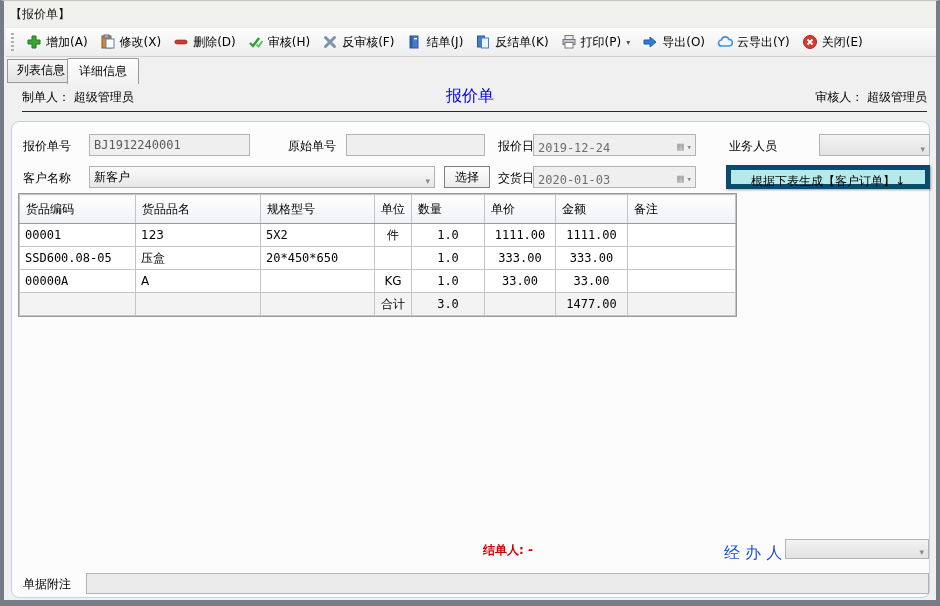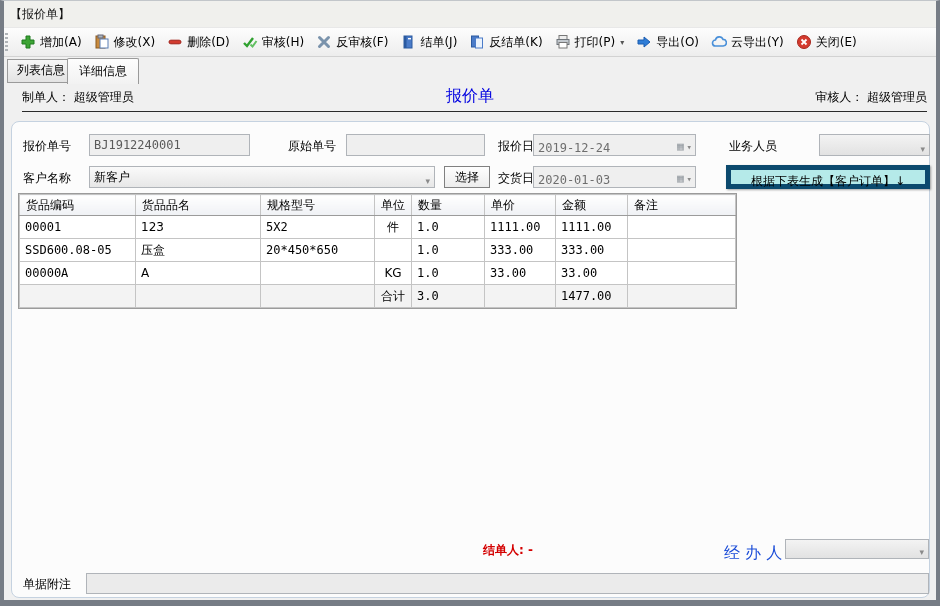--- a/index.html
+++ b/index.html
@@ -2,21 +2,21 @@
 <html><head>
 <meta charset="utf-8">
 <style>
   * { margin:0; padding:0; box-sizing:border-box; }
   body { background:#D4D0C8; font-family:"DejaVu Sans", sans-serif; }
   .window { position:relative; width:940px; height:606px; background:#F0F0F0; overflow:hidden; }
   .frame { position:absolute; inset:0; border:4px solid #767C85; border-top:1px solid #C2C6CA; border-bottom:6px solid #767C85; pointer-events:none; z-index:50; }
 
   .titlebar { position:absolute; left:4px; top:1px; right:4px; height:26px; line-height:26px; padding-left:6px; font-size:12px; color:#111; background:#F0F0ED; }
 
-  .toolbar { position:absolute; left:0; top:27px; right:4px; height:30px; display:flex; align-items:center; background:linear-gradient(#FDFDFD,#EDEDED); border-top:1px solid #E8E8E8; border-bottom:1px solid #D2D2D2; padding-left:3px; }
+  .toolbar { position:absolute; left:6px; top:27px; right:4px; height:30px; display:flex; align-items:center; background:linear-gradient(#FDFDFD,#EDEDED); border-top:1px solid #E8E8E8; border-bottom:1px solid #D2D2D2; padding-left:3px; }
   .grip { width:3px; height:18px; margin:0 6px 0 2px; background:repeating-linear-gradient(180deg,#AEB2B6 0 2px, transparent 2px 4px); }
   .tb-btn { display:flex; align-items:center; gap:4px; padding:3px 6px; font-size:12px; color:#000; border-radius:2px; cursor:default; }
   .tb-btn svg { display:block; }
   .dd-arrow { font-size:8px; color:#555; margin-left:1px; }
 
   .tabstrip { position:absolute; left:4px; top:58px; right:4px; height:26px; }
   .tab { position:absolute; bottom:1px; font-size:12px; padding:2px 9px 3px; background:linear-gradient(#F6F6F6,#E3E3E3); border:1px solid #9A9A9A; color:#000; }
   .tab.active { bottom:0; padding:4px 11px; background:linear-gradient(#FDFDFD,#F2F2F2); border-bottom:none; border-radius:2px 2px 0 0; z-index:2; }
   .tab.inactive { left:3px; }
   .tab.active { left:63px; }
@@ -36,25 +36,25 @@
   .datefield { position:absolute; height:22px; border:1px solid #B0B4B9; background:#EFEFEF; font-size:12px; line-height:20px; padding:3px 4px; color:#6E6E6E; font-family:"DejaVu Sans Mono", monospace; }
   .datefield .icons { position:absolute; right:3px; top:2px; display:flex; align-items:center; gap:3px; color:#9AA0A6; }
   .datefield .cal { font-size:11px; line-height:16px; }
   .datefield .arr { font-size:9px; color:#8A8A8A; }
 
   .btn-select { position:absolute; height:22px; font-size:12px; background:linear-gradient(#FEFEFE,#ECECEC); border:1px solid #808080; text-align:center; line-height:20px; color:#000; }
   .btn-generate { position:absolute; height:24px; font-size:12px; background:#B5EAE9; border:5px solid #0c4a6e; box-shadow:1px 1px 2px rgba(0,0,0,0.35); text-align:center; line-height:22px; color:#000; }
 
   .gridwrap { position:absolute; left:6px; top:71px; border:1px solid #9B9B9B; background:#fff; }
   table.grid { border-collapse:collapse; table-layout:fixed; font-size:12px; }
-  table.grid th { font-weight:normal; text-align:left; height:21px; padding:1px 6px; background:linear-gradient(#FFFFFF,#EFF1F5); border:1px solid #C4C4C4; border-bottom:1px solid #9B9B9B; color:#000; }
+  table.grid th { font-weight:normal; text-align:left; height:29px; padding:1px 6px; background:linear-gradient(#FFFFFF,#EFF1F5); border:1px solid #C4C4C4; border-bottom:1px solid #9B9B9B; color:#000; }
   table.grid td { height:23px; padding:1px 5px; border:1px solid #C4C4C4; background:#fff; color:#000; font-family:"DejaVu Sans Mono", monospace; overflow:hidden; white-space:nowrap; }
   table.grid td.zh { font-family:"DejaVu Sans", sans-serif; }
   table.grid td.c { text-align:center; }
-  table.grid td.r { text-align:left; }
+  table.grid td.r { text-align:center; }
   table.grid tr.total td { background:#F3F3F3; }
 
   .settler { position:absolute; left:471px; top:420px; font-size:12px; font-weight:bold; color:#D40000; }
   .handler-lbl { position:absolute; left:712px; top:421px; font-size:16px; color:#1d4ed8; }
   .note-lbl { position:absolute; left:11px; top:454px; font-size:12px; color:#000; }
   .note-input { position:absolute; left:74px; top:451px; width:843px; height:21px; border:1px solid #B0B4B9; background:#EBEBEB; }
 </style>
 </head>
 <body>
 

